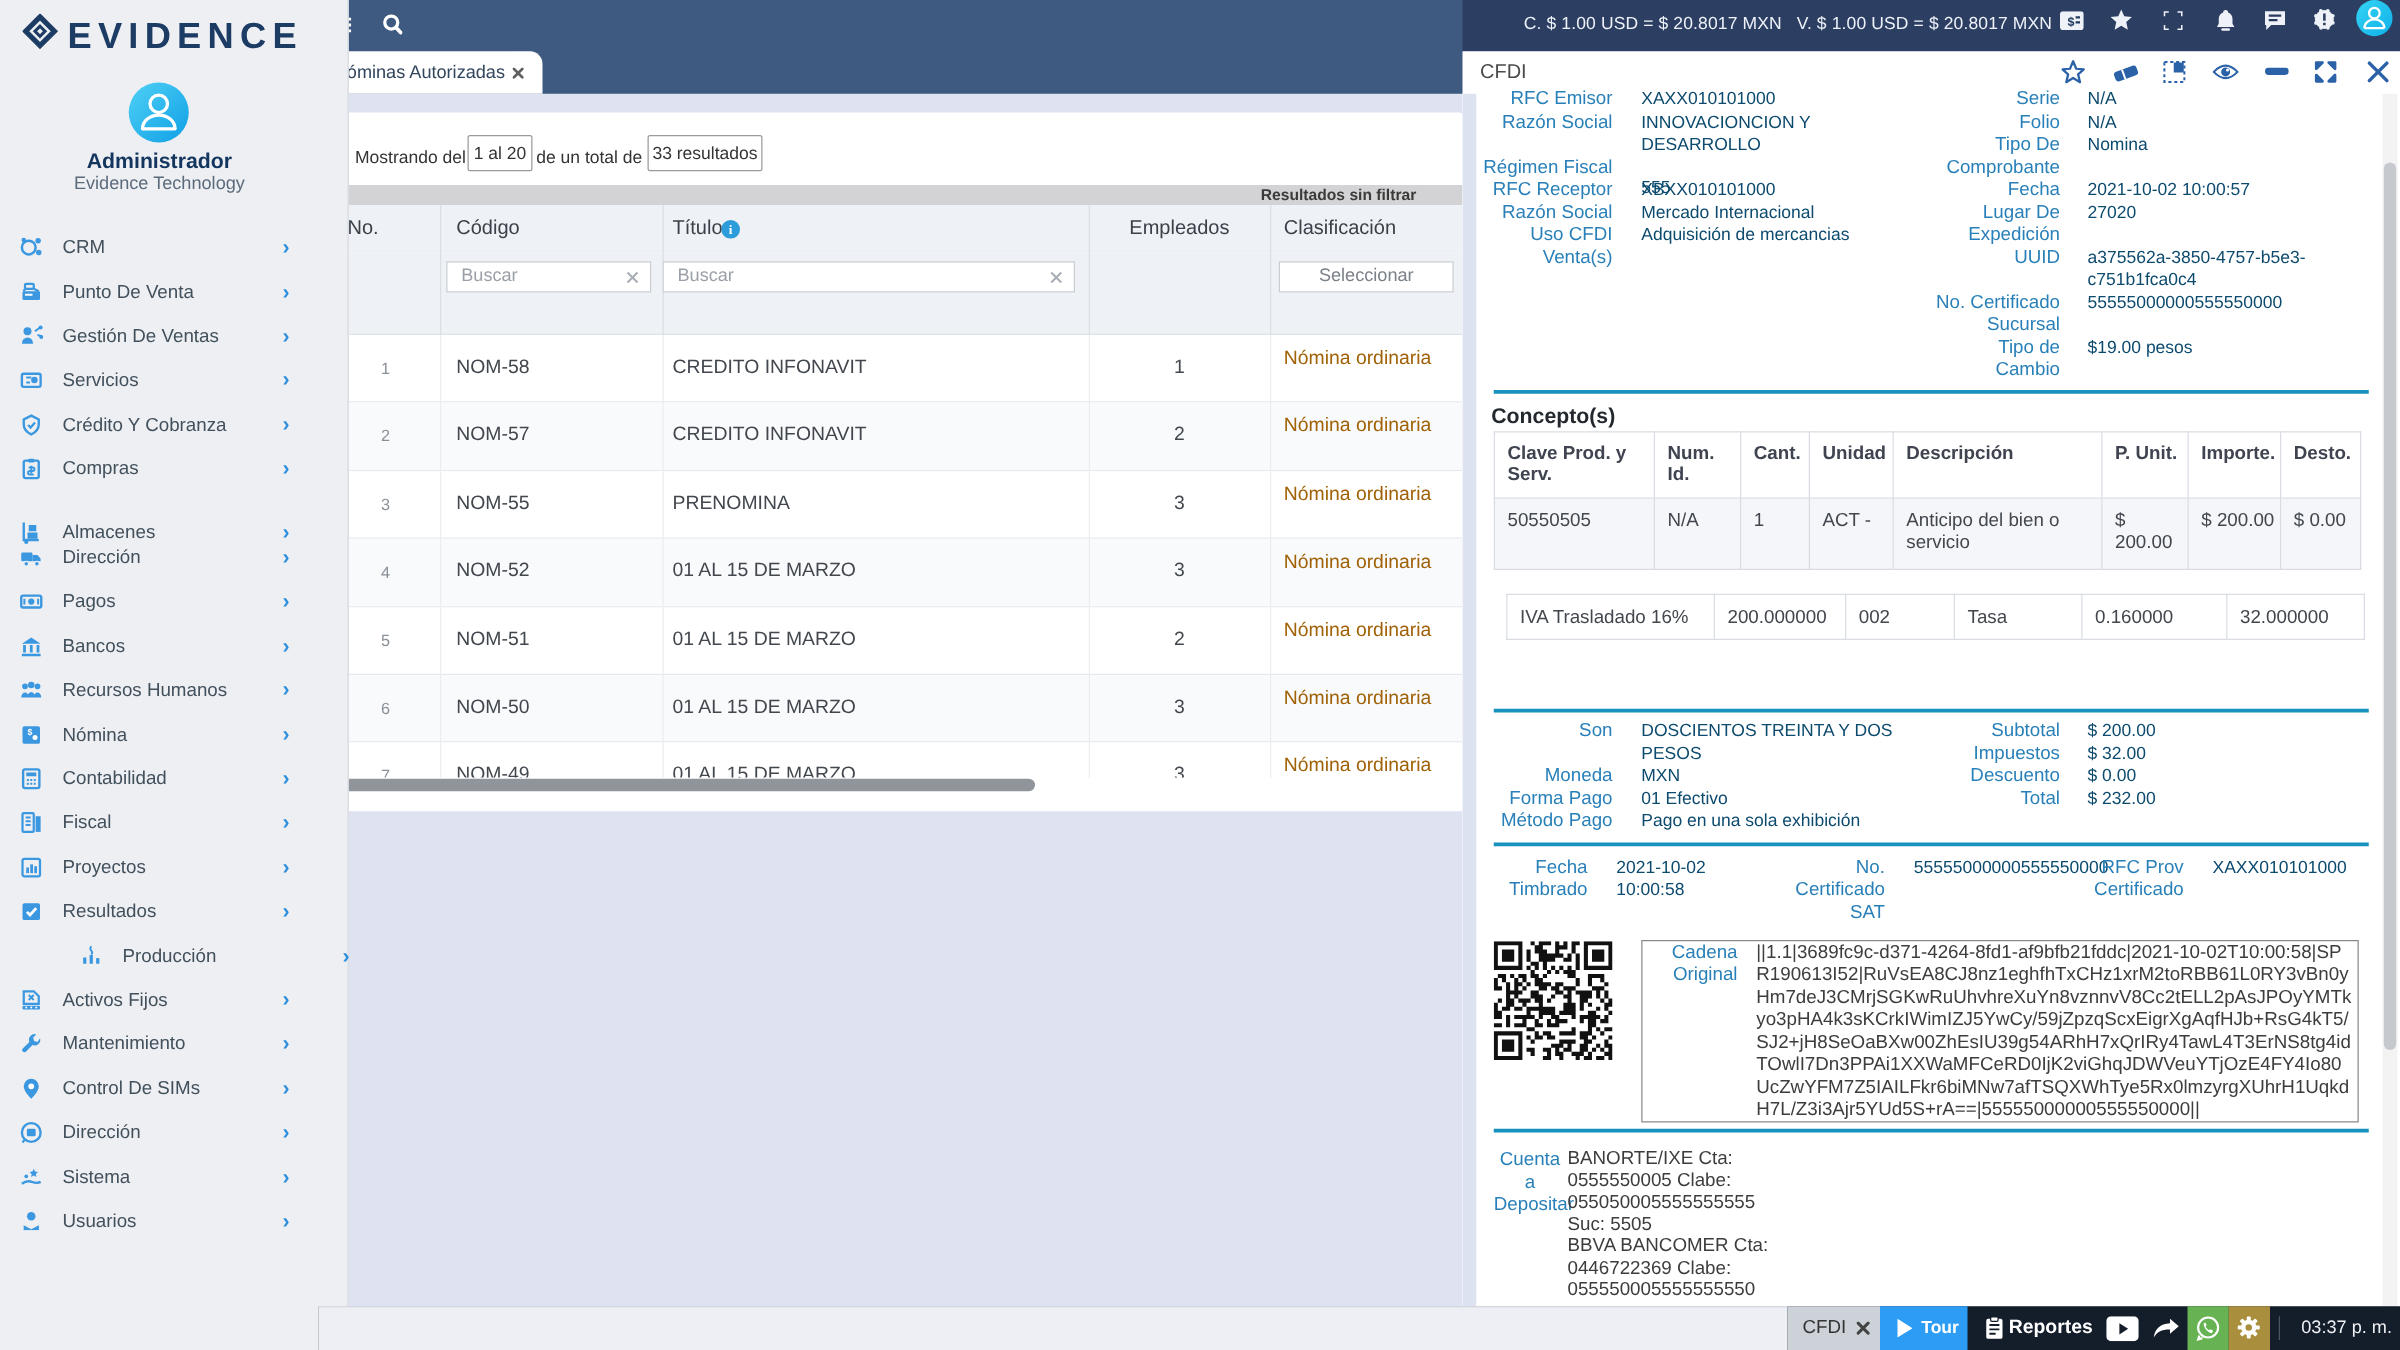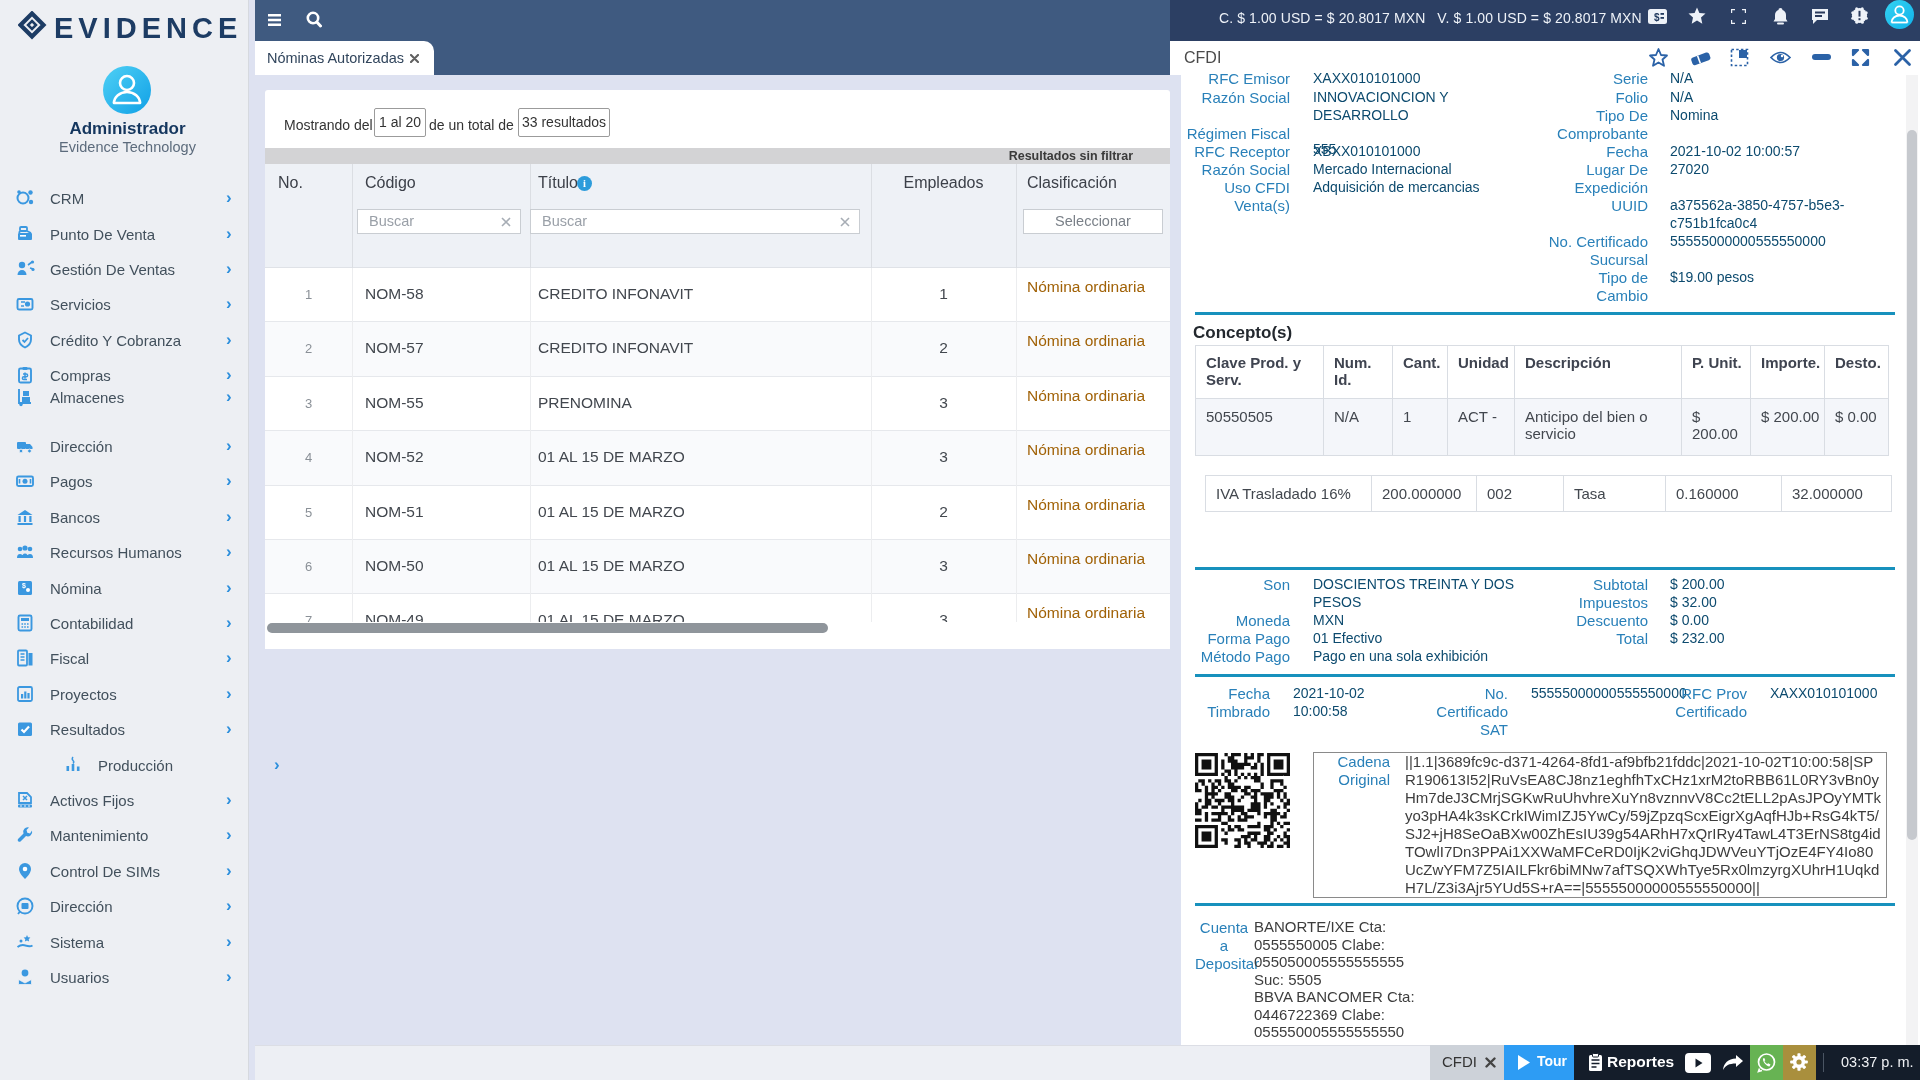--- a/index.html
+++ b/index.html
@@ -1,19 +1,19 @@
 <!DOCTYPE html>
 <html><head><meta charset="utf-8">
 <style>
 *{margin:0;padding:0;box-sizing:border-box;}
 html,body{width:1920px;height:1080px;overflow:hidden;}
 body{font-family:"Liberation Sans",sans-serif;background:#dee2f1;position:relative;}
 .abs{position:absolute;}
 
-#sidebar{left:0;top:0;width:249px;height:1080px;background:#edeff3;border-right:1px solid #d6d9df;z-index:30;}
+#sidebar{left:0;top:0;width:279px;height:1080px;background:#edeff3;border-right:1px solid #d6d9df;z-index:30;}
 .mi{position:absolute;left:0;width:255px;height:36px;}
 .mi .lbl{position:absolute;left:50px;top:50%;transform:translateY(-50%);font-size:15px;color:#42505c;}
 .mi .chev{position:absolute;left:226px;top:50%;transform:translateY(-50%);font-size:17px;font-weight:bold;color:#2d8fdc;}
 .mi svg{position:absolute;left:15px;top:50%;transform:translateY(-50%);}
 
 #topbar{left:255px;top:0;width:1665px;height:75px;background:#3f5a80;z-index:10;}
 #topbarR{left:1170px;top:0;width:750px;height:41px;background:#2c3f63;z-index:11;}
 #tab{left:255px;top:41px;width:179px;height:34px;background:#fff;border-top-right-radius:10px;z-index:12;}
 #tab .t{position:absolute;left:12px;top:9px;font-size:14.5px;color:#31455c;}
 
@@ -285,21 +285,21 @@
     </div>
 <div class="mi" style="top:357.2px;">
       <svg width="20" height="20" viewBox="0 0 20 20">
         <rect x="4" y="3.5" width="12" height="14" rx="1.5" fill="none" stroke="#3b98e0" stroke-width="1.9"></rect>
         <rect x="7.5" y="2" width="5" height="3" rx="1" fill="#3b98e0"></rect>
         <path d="M10 7.5 v6 M8 9 h3.2 a1.4 1.4 0 0 1 0 2.8 h-2.4 a1.4 1.4 0 0 0 0 2.8 H12" stroke="#3b98e0" stroke-width="1.5" fill="none"></path>
       </svg>
       <span class="lbl">Compras</span>
       <span class="chev">›</span>
     </div>
-<div class="mi" style="top:379px;text-align:center;">
+<div class="mi" style="top:408px;text-align:center;">
       <svg width="20" height="20" viewBox="0 0 20 20">
         <rect x="8" y="4" width="6" height="5" fill="#3b98e0"></rect>
         <rect x="7" y="10" width="8" height="5" fill="#3b98e0"></rect>
         <path d="M4 2 v14 h12" fill="none" stroke="#3b98e0" stroke-width="1.9"></path>
         <circle cx="6" cy="17.5" r="1.7" fill="#3b98e0"></circle>
       </svg>
       <span class="lbl">Almacenes</span>
       <span class="chev">›</span>
     </div>
 <div class="mi" style="top:428.0px;">

